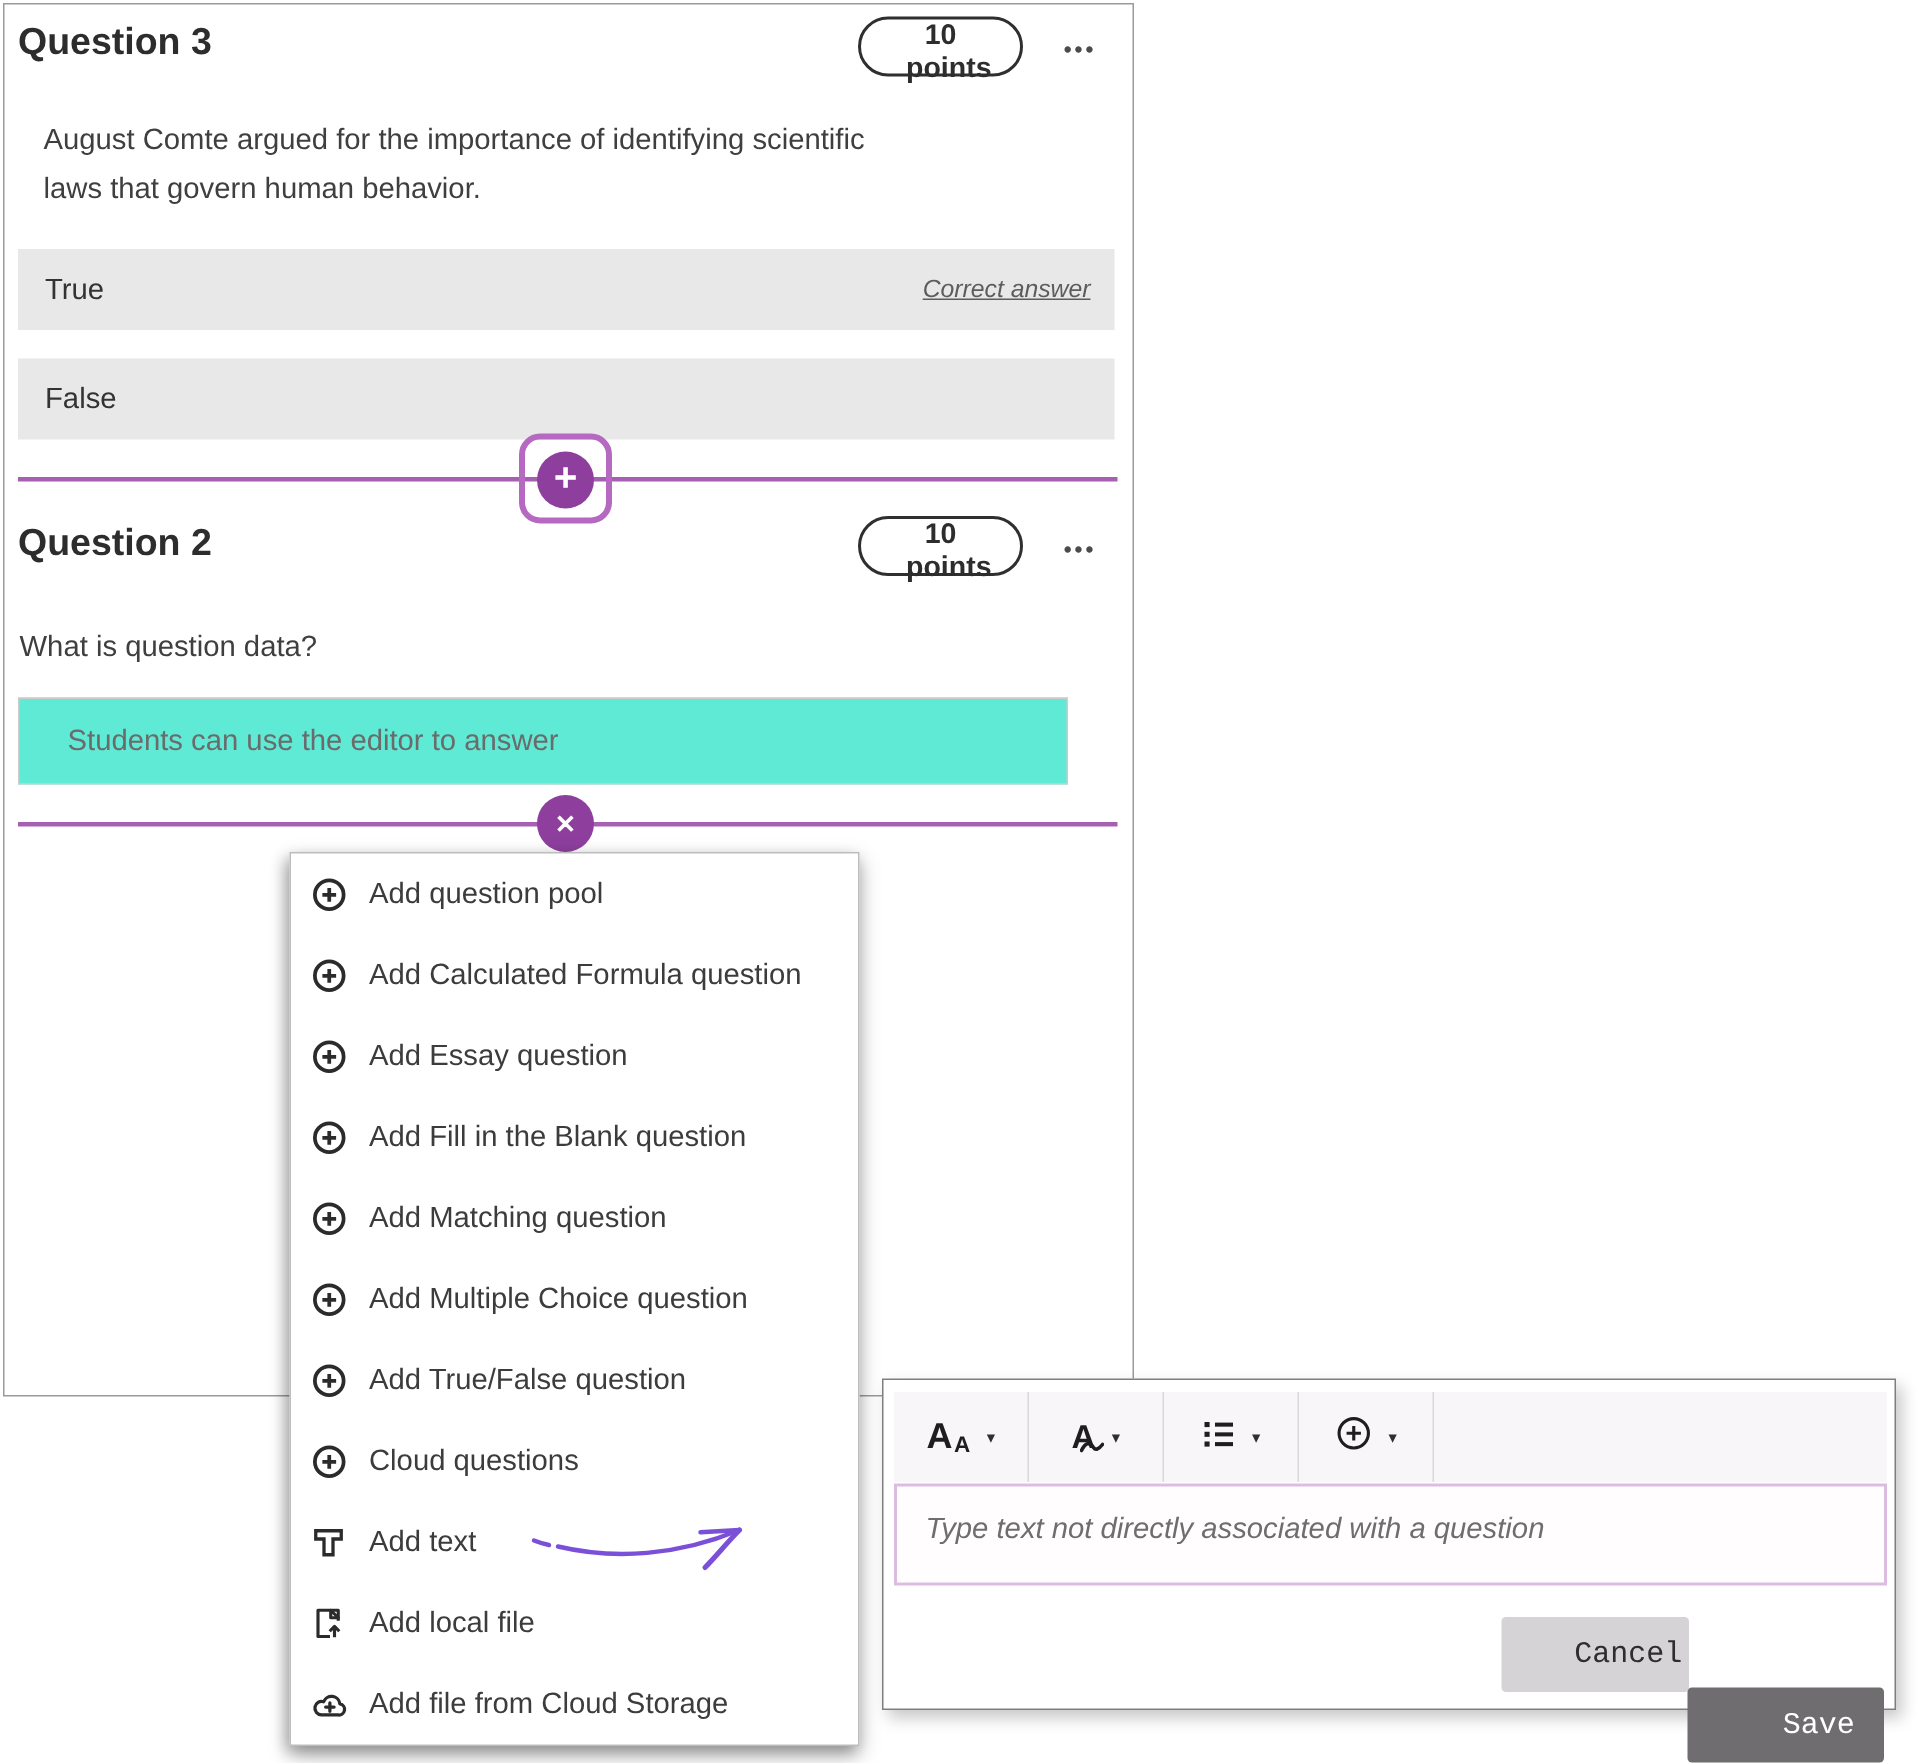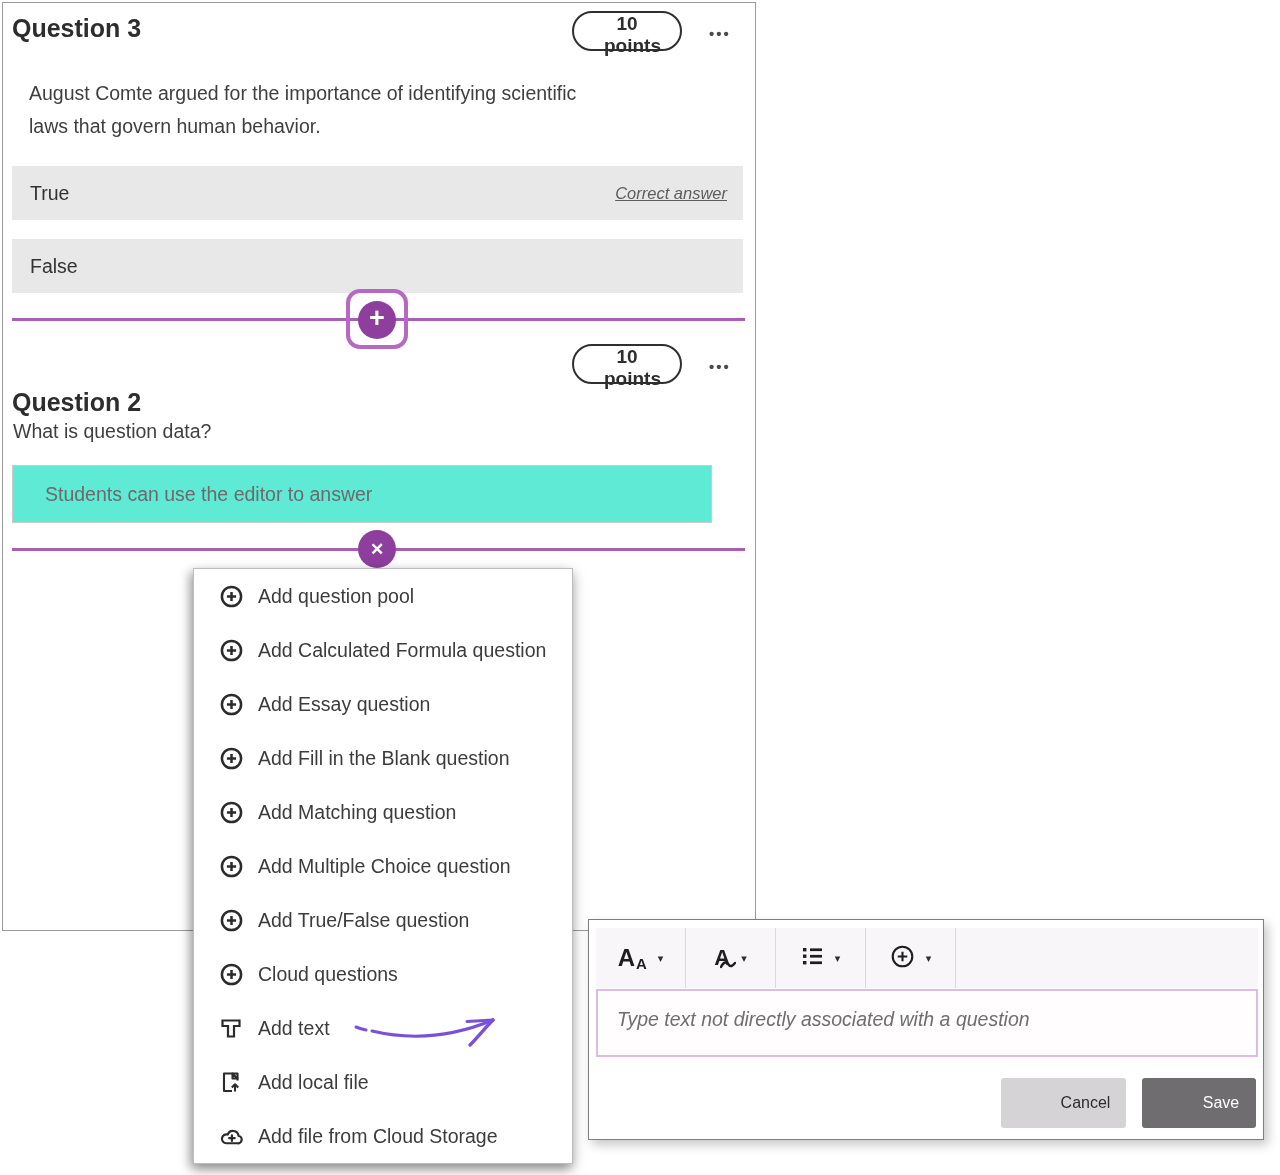--- a/index.html
+++ b/index.html
@@ -49,21 +49,21 @@
   }
   #add-circle { left:355px; top:298px; font-size:27px; line-height:1; padding-bottom:3px; }
   #close-circle { left:355px; top:527px; font-size:17px; }
 
   
   .menu {
     position:absolute; left:193px; top:568px; width:380px; height:596px;
     background:#fff; border:1px solid #bdbdbd;
     box-shadow:0 5px 12px rgba(0,0,0,0.35), -4px 4px 9px rgba(0,0,0,0.18);
   }
-  .menu-item { height:54px; display:flex; align-items:center; padding-left:24px; cursor:pointer; }
+  .menu-item { height:54px; display:flex; align-items:center; padding-left:12px; cursor:pointer; }
   .mi-icon {
     width:26px; height:26px; display:flex; align-items:center; justify-content:center;
     margin-right:14px; flex:0 0 26px;
   }
   .mi-label { font-size:19.5px; color:#3c3c3c; white-space:nowrap; }
   .mi-icon svg { display:block; }
 
   
   .arrow-svg { position:absolute; left:352px; top:1000px; width:168px; height:52px; }
 
@@ -84,27 +84,27 @@
   .caret { font-size:11px; color:#2f2f2f; }
   .aa-big { font-size:24px; font-weight:600; color:#1e1e1e; }
   .aa-small { font-size:15px; font-weight:600; color:#1e1e1e; margin-left:1px; }
   .icon-wrap { position:relative; display:flex; align-items:flex-end; }
   .editor-textarea {
     position:absolute; left:7px; top:69px; width:662px; height:68px;
     border:2px solid #ddbce2; background:#fffdfe; font-style:italic;
     font-size:19.5px; color:#6e6e6e; padding:17px 0 0 19px; cursor:text;
   }
   .btn {
-    position:absolute; top:158px; height:50px; border-radius:3px; font-size:16px;
+    position:absolute; top:158px; height:50px; border-radius:3px; font-size:20px;
     display:flex; align-items:center; justify-content:center; cursor:pointer; border:none;
-    font-family:Liberation Sans, sans-serif;
+    font-family:Liberation Mono, monospace;
     padding-left:44px;
   }
   .btn-cancel { right:137px; width:125px; background:#d5d3d5; color:#2e2e2e; }
-  .btn-save  { right:7px;  width:114px; background:#6f6d6f; color:#ffffff; }
+  .btn-save  { right:7px;  width:131px; background:#6f6d6f; color:#ffffff;margin-top:47px; }
 </style>
 </head>
 <body>
 
 <div class="card">
 
   <div class="q-title" style="top:11px;">Question 3</div>
   <div class="pill" style="top:8px;">
     <span>10</span>
     <span class="unit">points</span>
@@ -122,21 +122,21 @@
     <span>False</span>
     <span class="answer-note"></span>
   </div>
 
   <div class="divider" style="top:315px;"></div>
   <div class="plus-square"></div>
   <div class="circle-btn" id="add-circle">
     <span>+</span>
   </div>
 
-  <div class="q-title" style="top:345px;margin-top:40px;">Question 2</div>
+  <div class="q-title" style="top:345px;">Question 2</div>
   <div class="pill" style="top:341px;">
     <span>10</span>
     <span class="unit">points</span>
   </div>
   <div class="ellipsis" style="top:355px;">•••</div>
   <div class="q-text" style="top:412px;">
     <span>What is question data?</span>
   </div>
   <div class="essay-box">Students can use the editor to answer</div>
 

